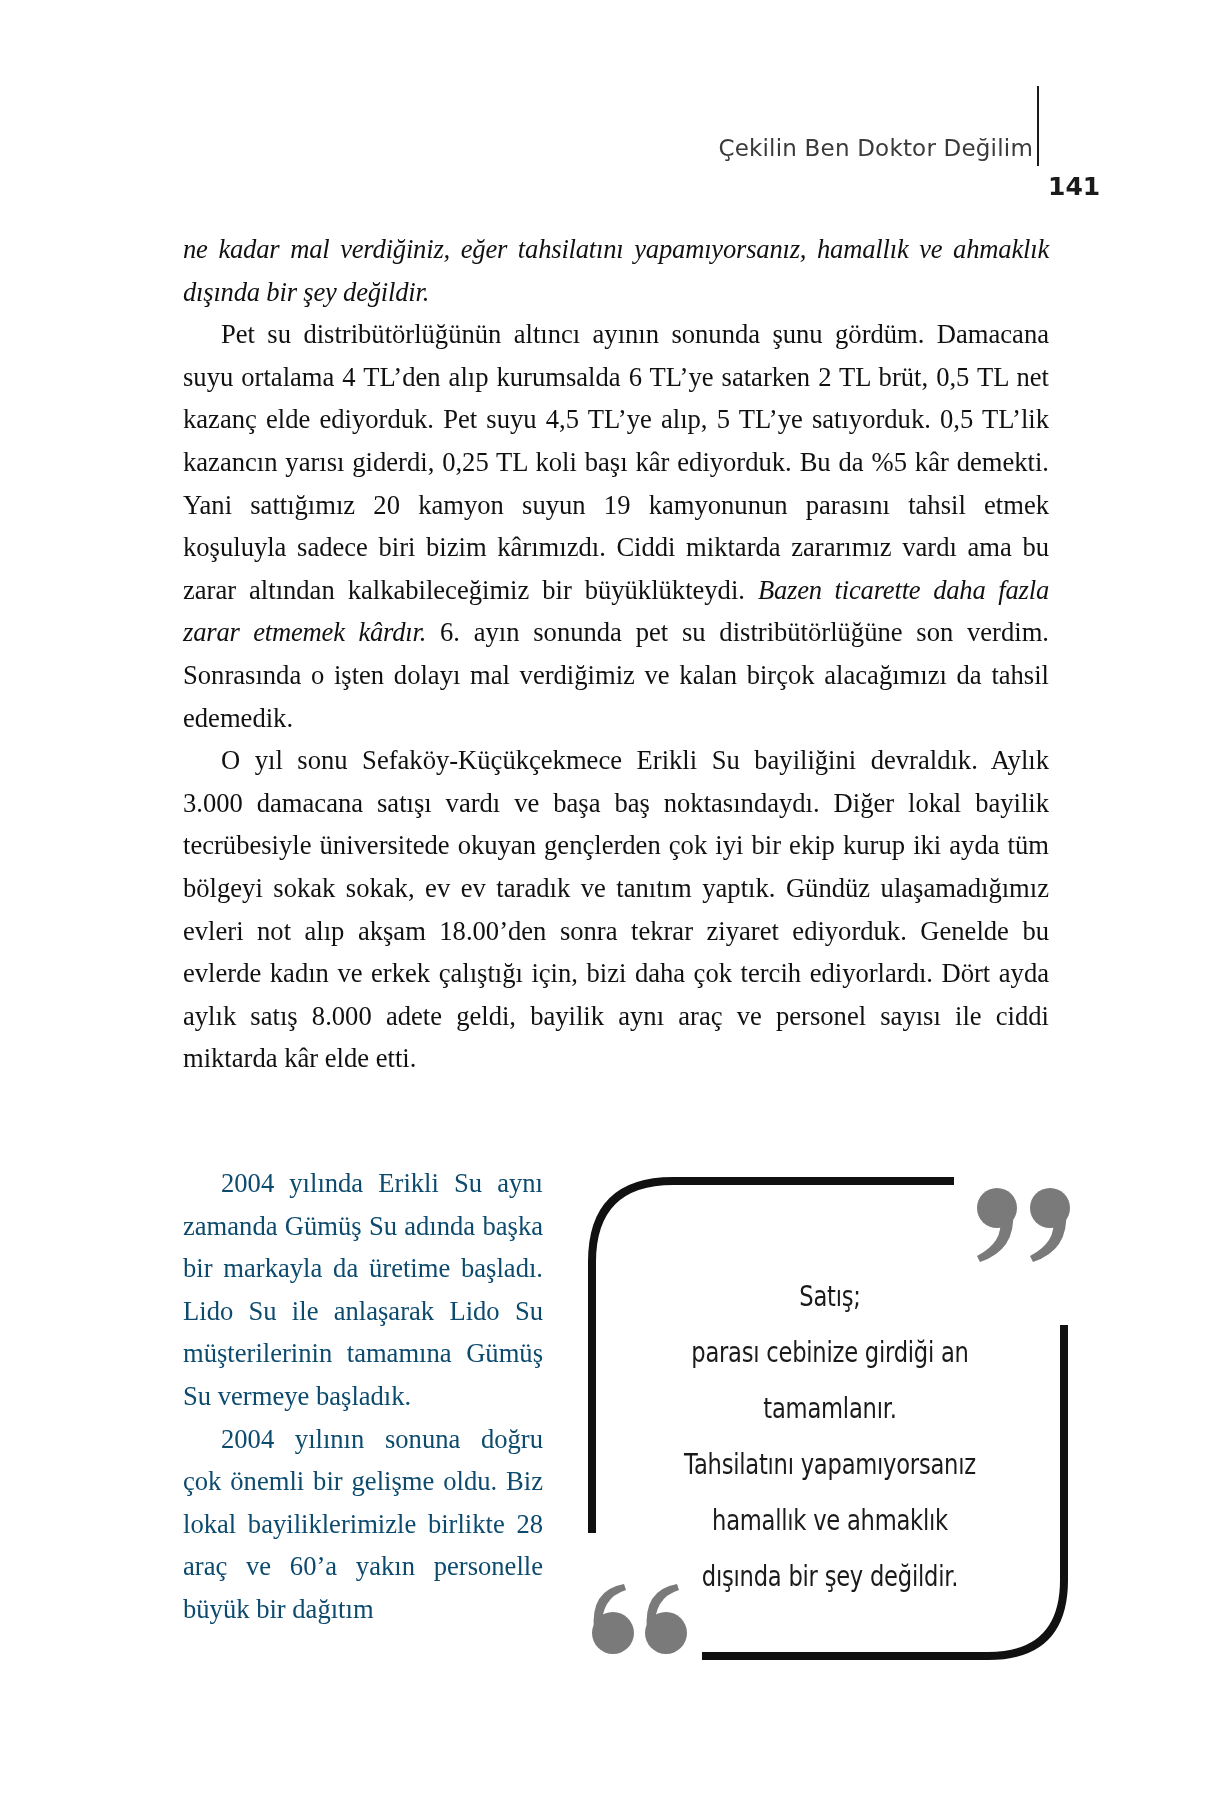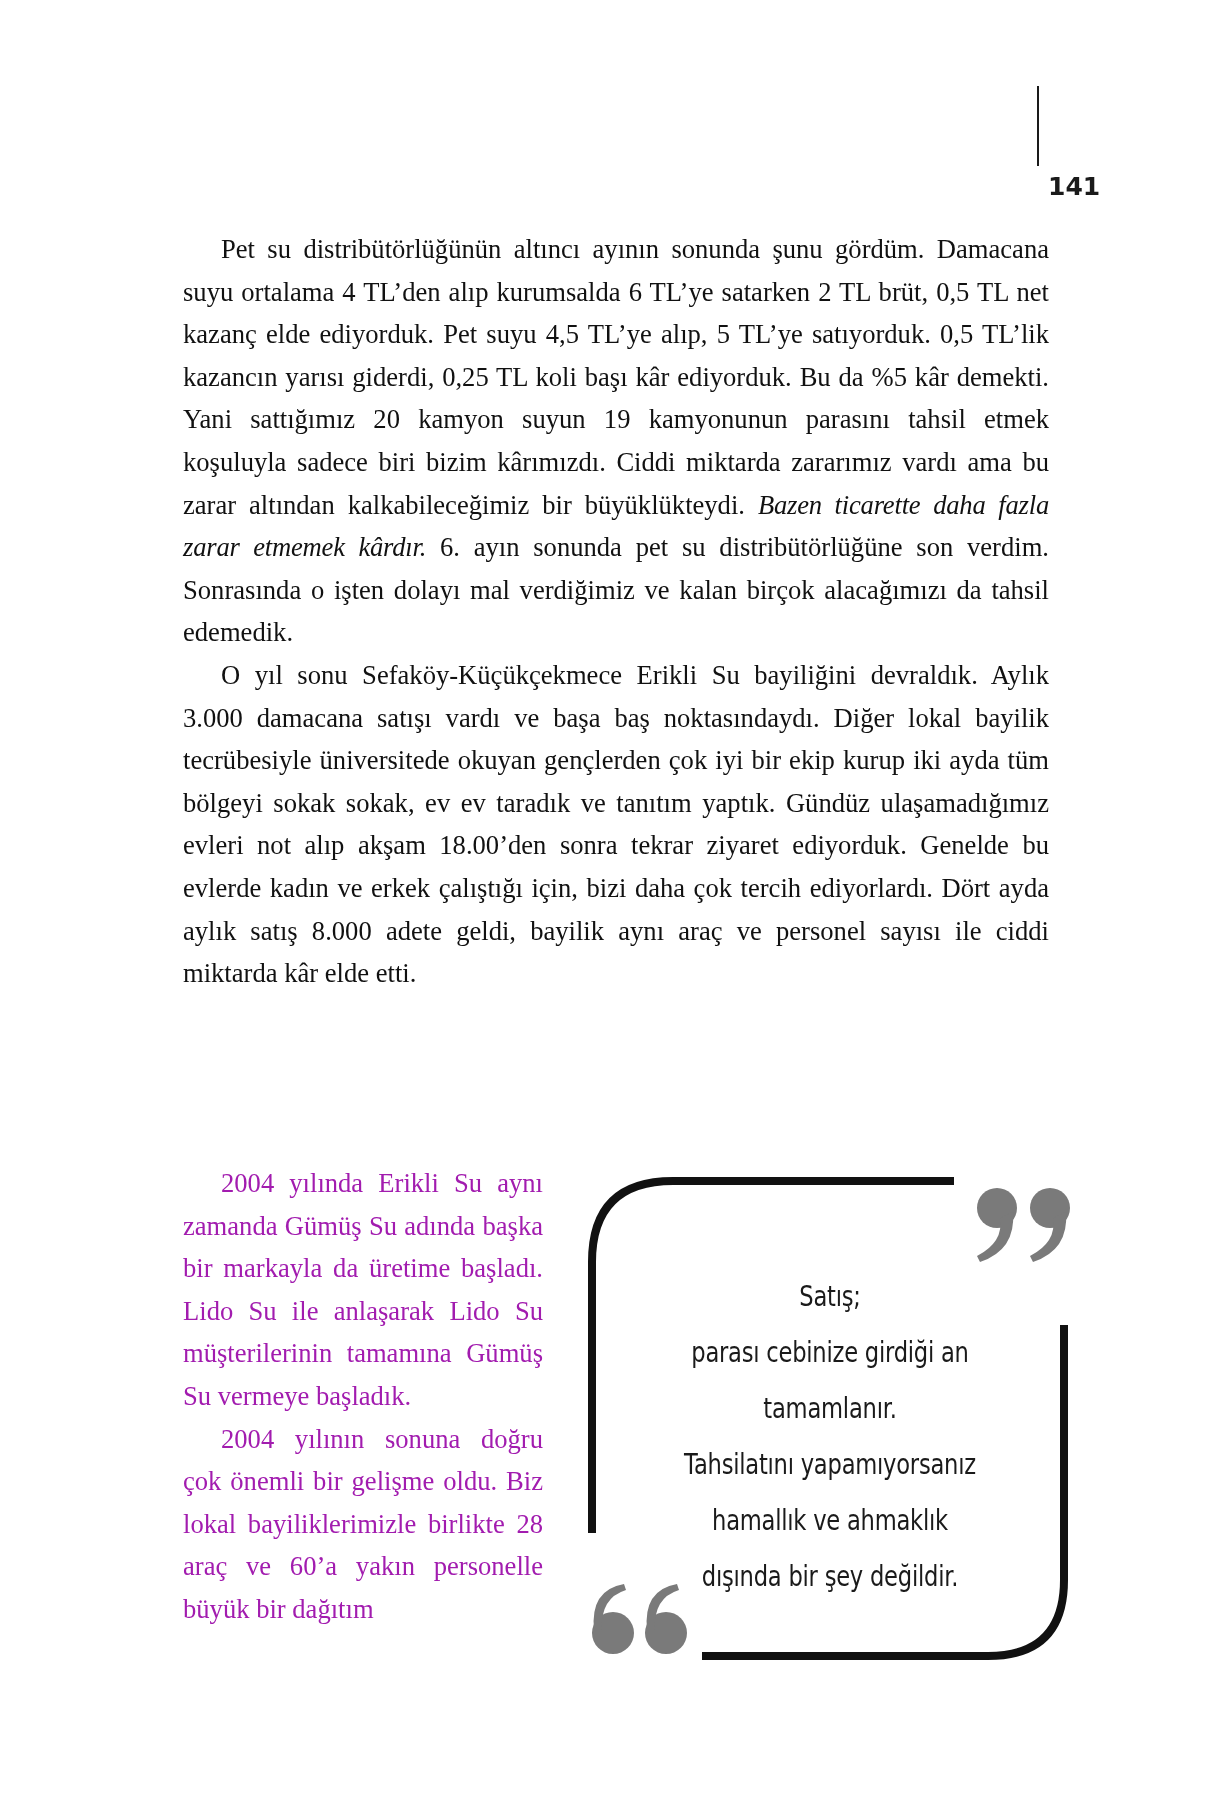--- a/index.html
+++ b/index.html
@@ -24,43 +24,45 @@
       font-family: "Liberation Serif", serif; font-size: 26.6px; line-height: 42.6px;
       text-align: justify; color: #111;
     }
     .body-text p { margin: 0; }
     .body-text .indent { text-indent: 38px; }
     .body-text em { font-style: italic; letter-spacing: -0.2px; }
 
     .col-text {
       position: absolute; left: 183px; top: 1162px; width: 360px;
       font-family: "Liberation Serif", serif; font-size: 26.6px; line-height: 42.6px;
-      text-align: justify; color: #a21caf;
+      text-align: justify; color: #0c4a6e;
     }
     .col-text p { margin: 0; text-indent: 38px; }
 
     
     .quote-frame { position: absolute; left: 0; top: 0; width: 1221px; height: 1812px; pointer-events: none; }
     .quote-text {
       position: absolute; left: 640px; top: 1268px; width: 380px;
       font-family: "DejaVu Sans", sans-serif; font-size: 29px; line-height: 56px;
       text-align: center; color: #1a1a1a; transform: scaleX(0.78); transform-origin: center top;
       letter-spacing: -0.3px;
     }
     .quote-text div { white-space: nowrap; }
   </style>
 </head>
 <body>
 
 <div class="page">
 
+  <div class="running-title">Çekilin Ben Doktor Değilim</div>
   <div class="header-divider"></div>
   <div class="page-number">141</div>
 
   <div class="body-text">
+    <p><em>ne kadar mal verdiğiniz, eğer tahsilatını yapamıyorsanız, hamallık ve ahmaklık dışında bir şey değildir.</em></p>
     <p class="indent"><span>Pet su distribütörlüğünün altıncı ayının sonunda şunu gördüm. Damacana suyu ortalama 4 TL’den alıp kurumsalda 6 TL’ye satarken 2 TL brüt, 0,5 TL net kazanç elde ediyorduk. Pet suyu 4,5 TL’ye alıp, 5 TL’ye satıyorduk. 0,5 TL’lik kazancın yarısı giderdi, 0,25 TL koli başı kâr ediyorduk. Bu da %5 kâr demekti. Yani sattığımız 20 kamyon suyun 19 kamyonunun parasını tahsil etmek koşuluyla sadece biri bizim kârımızdı. Ciddi miktarda zararımız vardı ama bu zarar altından kalkabileceğimiz bir büyüklükteydi. </span><em>Bazen ticarette daha fazla zarar etmemek kârdır.</em><span> 6. ayın sonunda pet su distribütörlüğüne son verdim. Sonrasında o işten dolayı mal verdiğimiz ve kalan birçok alacağımızı da tahsil edemedik.</span></p>
     <p class="indent">O yıl sonu Sefaköy-Küçükçekmece Erikli Su bayiliğini devraldık. Aylık 3.000 damacana satışı vardı ve başa baş noktasındaydı. Diğer lokal bayilik tecrübesiyle üniversitede okuyan gençlerden çok iyi bir ekip kurup iki ayda tüm bölgeyi sokak sokak, ev ev taradık ve tanıtım yaptık. Gündüz ulaşamadığımız evleri not alıp akşam 18.00’den sonra tekrar ziyaret ediyorduk. Genelde bu evlerde kadın ve erkek çalıştığı için, bizi daha çok tercih ediyorlardı. Dört ayda aylık satış 8.000 adete geldi, bayilik aynı araç ve personel sayısı ile ciddi miktarda kâr elde etti.</p>
   </div>
 
   <div class="col-text">
     <p>2004 yılında Erikli Su aynı zamanda Gümüş Su adında başka bir markayla da üretime başladı. Lido Su ile anlaşarak Lido Su müşterilerinin tamamına Gümüş Su vermeye başladık.</p>
     <p>2004 yılının sonuna doğru çok önemli bir gelişme oldu. Biz lokal bayiliklerimizle birlikte 28 araç ve 60’a yakın personelle büyük bir dağıtım</p>
   </div>
 
   <svg class="quote-frame" viewBox="0 0 1221 1812" width="1221" height="1812">

